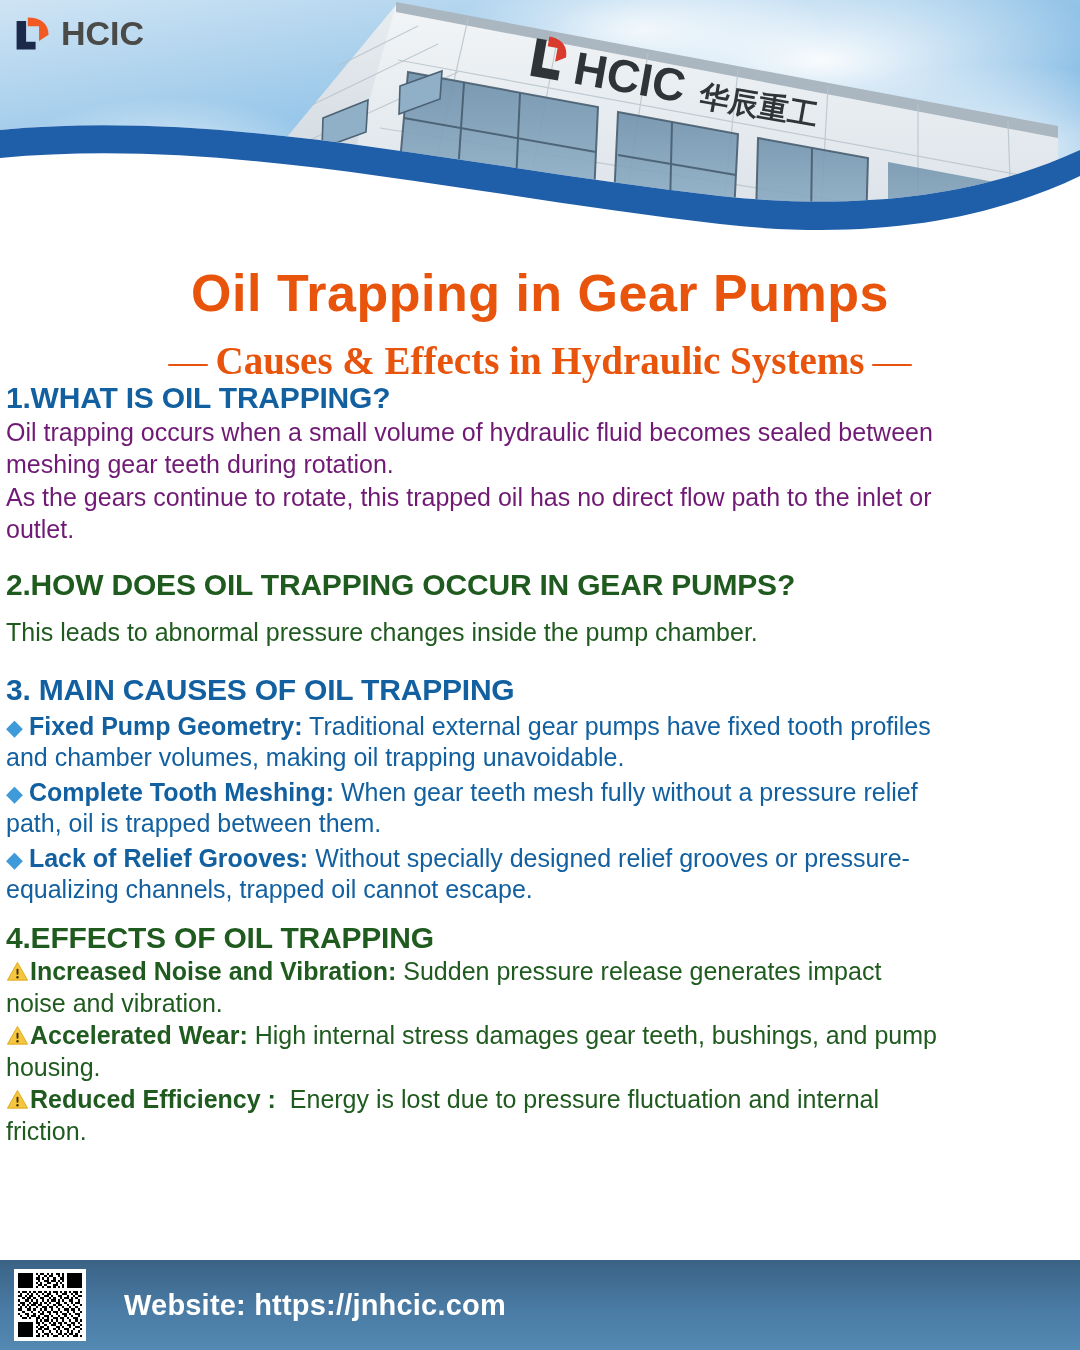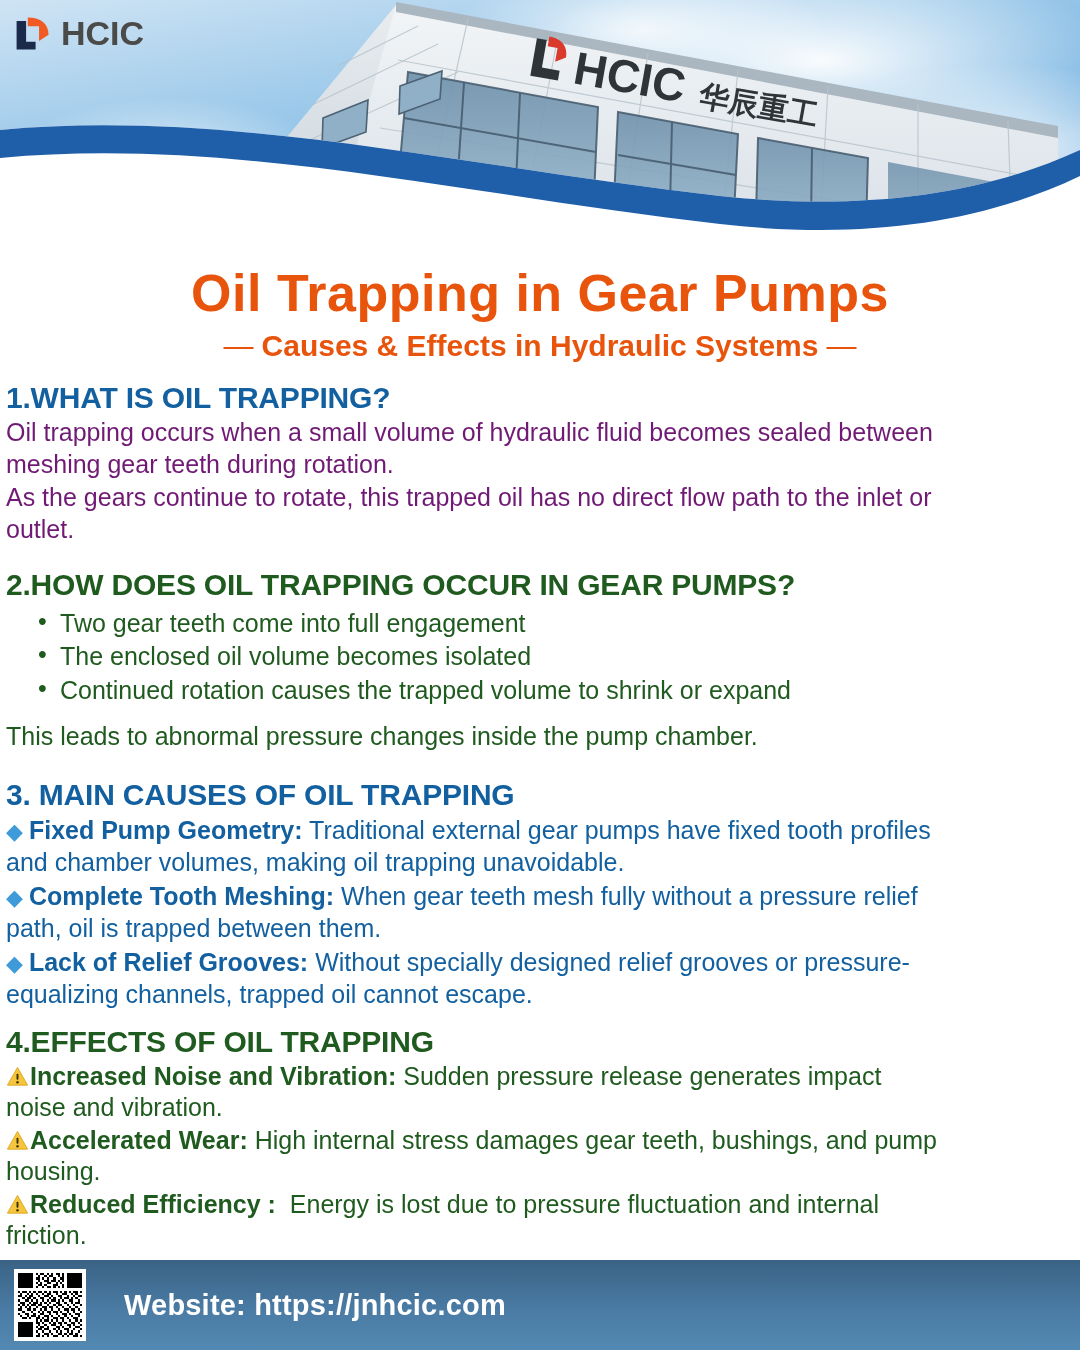--- a/index.html
+++ b/index.html
@@ -47,23 +47,23 @@
   }
 
   
   .titles { position:absolute; left:0; top:266px; width:1080px; text-align:center; }
   .title-main {
     font-size:52px; font-weight:bold; color:#E8540C;
     letter-spacing:0.5px; line-height:1.06;
     font-family:"Liberation Sans Narrow","Liberation Sans", sans-serif;
   }
   .title-sub {
-    font-size:30px; font-weight:bold; color:#E8540C;
-    line-height:1.15; margin-top:8px;
-    font-family:Liberation Sans, sans-serif;
+    font-size:39px; font-weight:bold; color:#E8540C;
+    line-height:1.15; margin-top:18px;
+    font-family:Liberation Serif, serif;
   }
   .title-sub .dash { color:#E8540C; font-weight:normal; padding:0 8px; }
 
   
   .content { position:absolute; left:0; top:380px; width:944px; padding:0 6px; }
 
   .sec { margin-bottom:2px; }
   .h-blue {
     color:#1260A0; font-weight:bold; font-size:30px; line-height:1.18;
     letter-spacing:-0.2px;
@@ -216,25 +216,20 @@
 <div class="content">
 
   <div class="sec sec1">
     <div class="h-blue">1.WHAT IS OIL TRAPPING?</div>
     <div class="p-blue">Oil trapping occurs when a small volume of hydraulic fluid becomes sealed between meshing gear teeth during rotation.</div>
     <div class="p-blue">As the gears continue to rotate, this trapped oil has no direct flow path to the inlet or outlet.</div>
   </div>
 
   <div class="sec sec2">
     <div class="h-green">2.HOW DOES OIL TRAPPING OCCUR IN GEAR PUMPS?</div>
-    <ul class="bul">
-      <li>Two gear teeth come into full engagement</li>
-      <li>The enclosed oil volume becomes isolated</li>
-      <li>Continued rotation causes the trapped volume to shrink or expand</li>
-    </ul>
     <div class="after-bullets">This leads to abnormal pressure changes inside the pump chamber.</div>
   </div>
 
   <div class="sec sec3">
     <div class="h-blue">3. MAIN CAUSES OF OIL TRAPPING</div>
 
     <div class="cause">
       <span class="dia">◆</span><span class="term">Fixed Pump Geometry</span><span class="term">:</span> <span>Traditional external gear pumps have fixed tooth profiles and chamber volumes, making oil trapping unavoidable.</span>
     </div>
 

